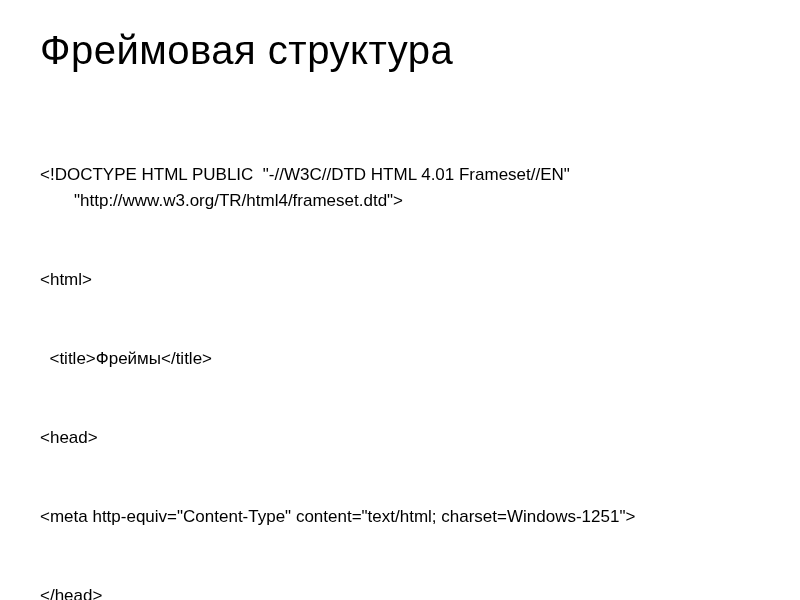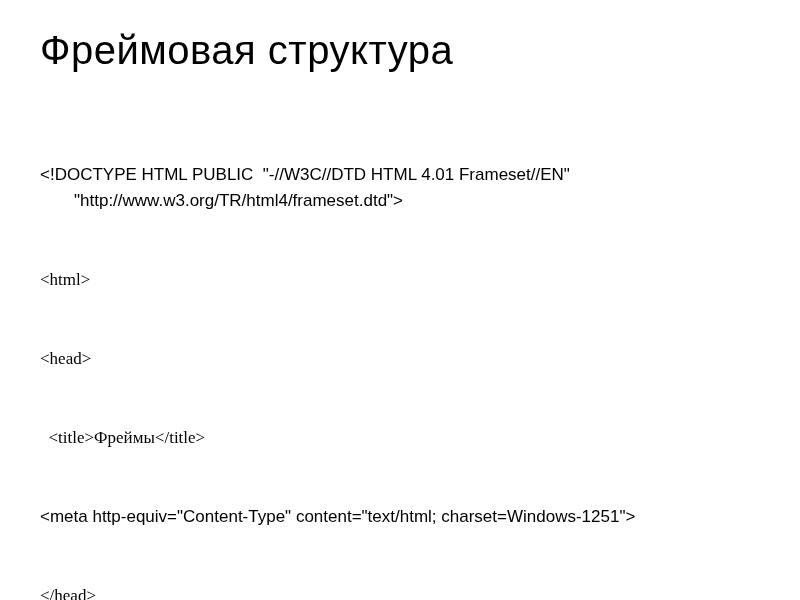--- a/index.html
+++ b/index.html
@@ -31,34 +31,34 @@
     font-size: 17px;
     line-height: 1.55;
     white-space: pre-wrap;
     word-break: break-word;
   }
   .code .line {
     display: block;
     text-indent: -34px;
     padding-left: 34px;
   }
-  .code .line.ti0  { text-indent: 0; padding-left: 0; font-family: Liberation Serif, serif; }
+  .code .line.ti0  { text-indent: 0; padding-left: 0; }
   .code .line.wrap0 { text-indent: -34px; padding-left: 34px; }
 </style>
 </head>
 <body>
 
 <div class="slide">
   <h1 class="title">Фреймовая структура</h1>
 
   <div class="code">
     <span class="line wrap0">&lt;!DOCTYPE HTML PUBLIC  "-//W3C//DTD HTML 4.01 Frameset//EN"   "http://www.w3.org/TR/html4/frameset.dtd"&gt;</span>
     <span class="line ti0">&lt;html&gt;</span>
+    <span class="line ti0">  &lt;title&gt;Фреймы&lt;/title&gt;</span>
     <span class="line ti0">&lt;head&gt;</span>
-    <span class="line ti0">  &lt;title&gt;Фреймы&lt;/title&gt;</span>
     <span class="line wrap0">&lt;meta http-equiv="Content-Type" content="text/html; charset=Windows-1251"&gt;</span>
     <span class="line ti0">&lt;/head&gt;</span>
     
     
     
     
     
     
   </div>
 </div>

